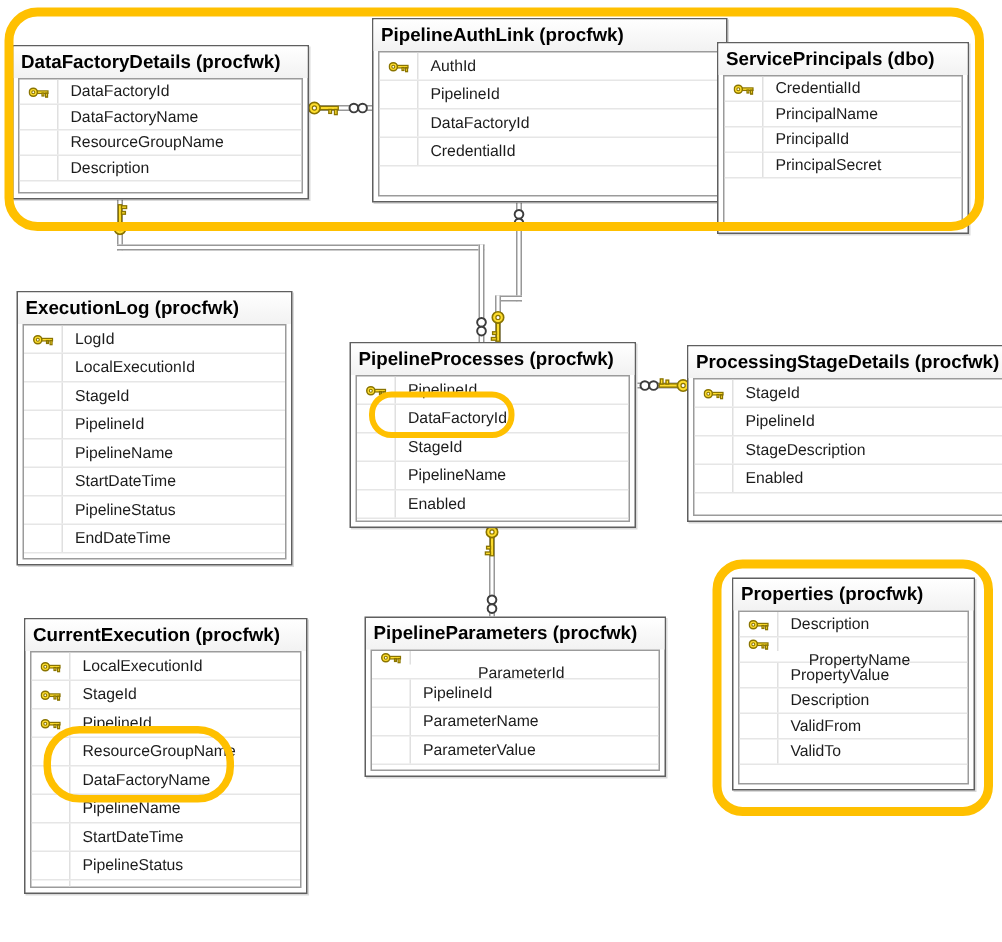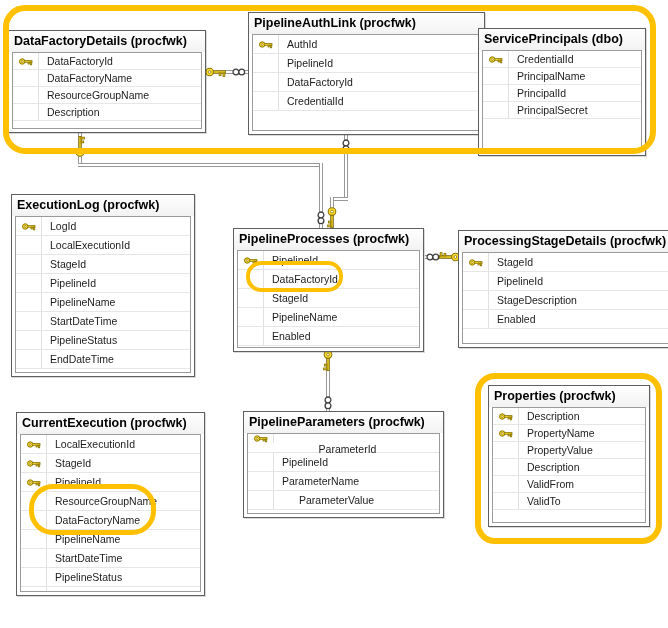--- a/index.html
+++ b/index.html
@@ -387,42 +387,42 @@
             <div class="col-label">ParameterId</div>
           </div>
           <div class="row" style="height: 19px;">
             <div class="icon-cell"></div>
             <div class="col-label">PipelineId</div>
           </div>
           <div class="row" style="height: 19px;">
             <div class="icon-cell"></div>
             <div class="col-label">ParameterName</div>
           </div>
-          <div class="row" style="height: 19px; gap: 17px;">
+          <div class="row" style="height: 19px;">
             <div class="icon-cell"></div>
             <div class="col-label">ParameterValue</div>
           </div>
         </div>
       </div>
       <div class="tbl" style="left: 488px; top: 385px; width: 162px; height: 142px;">
         <div class="tbl-title">Properties (procfwk)</div>
         <div class="tbl-grid">
           <div class="row" style="height: 17px;">
             <div class="icon-cell">
               <svg width="14" height="9" viewBox="0 0 14 9">
                 <rect x="5.4" y="3.6" width="7.6" height="1.7" fill="#FFDE2E" stroke="#8a7400" stroke-width="0.8"></rect>
                 <rect x="9" y="5" width="1.3" height="2" fill="#FFDE2E" stroke="#8a7400" stroke-width="0.8"></rect>
                 <rect x="11.4" y="5" width="1.3" height="2.8" fill="#FFDE2E" stroke="#8a7400" stroke-width="0.8"></rect>
                 <circle cx="3.2" cy="4.5" r="2.7" fill="#FFDE2E" stroke="#8a7400" stroke-width="1"></circle>
                 <circle cx="3.2" cy="4.5" r="1" fill="#fdfdea" stroke="#8a7400" stroke-width="0.7"></circle>
               </svg>
             </div>
             <div class="col-label">Description</div>
           </div>
-          <div class="row" style="height: 17px;">
+          <div class="row" style="height: 17px; flex-direction: column;">
             <div class="icon-cell">
               <svg width="14" height="9" viewBox="0 0 14 9">
                 <rect x="5.4" y="3.6" width="7.6" height="1.7" fill="#FFDE2E" stroke="#8a7400" stroke-width="0.8"></rect>
                 <rect x="9" y="5" width="1.3" height="2" fill="#FFDE2E" stroke="#8a7400" stroke-width="0.8"></rect>
                 <rect x="11.4" y="5" width="1.3" height="2.8" fill="#FFDE2E" stroke="#8a7400" stroke-width="0.8"></rect>
                 <circle cx="3.2" cy="4.5" r="2.7" fill="#FFDE2E" stroke="#8a7400" stroke-width="1"></circle>
                 <circle cx="3.2" cy="4.5" r="1" fill="#fdfdea" stroke="#8a7400" stroke-width="0.7"></circle>
               </svg>
             </div>
             <div class="col-label">PropertyName</div>

